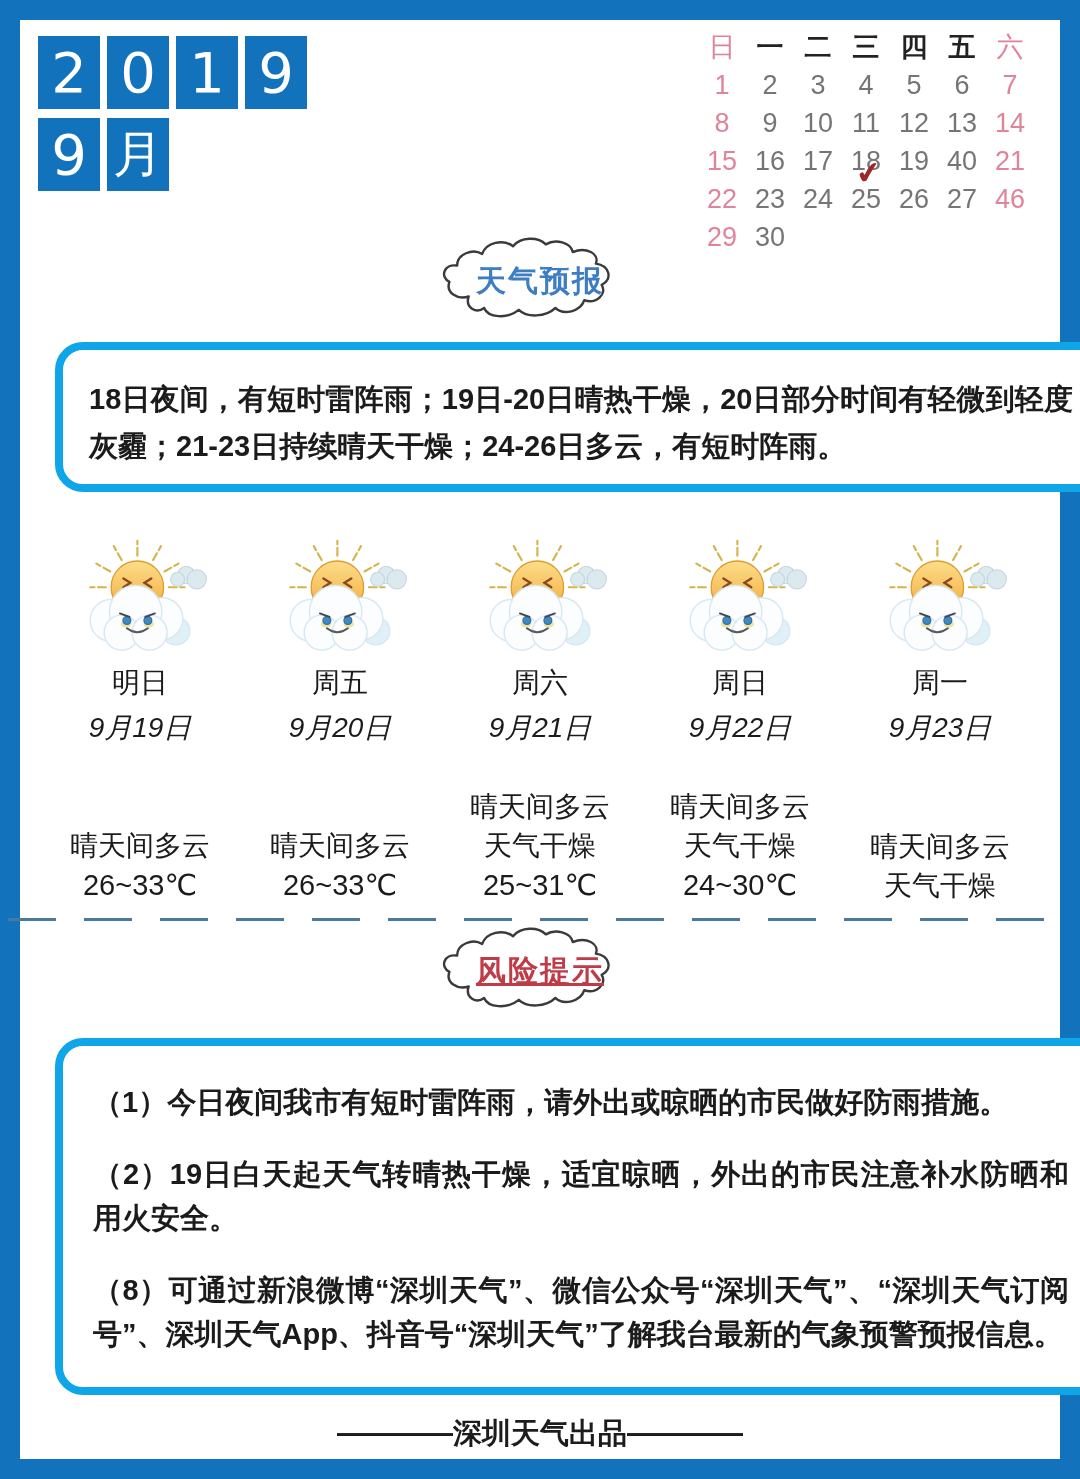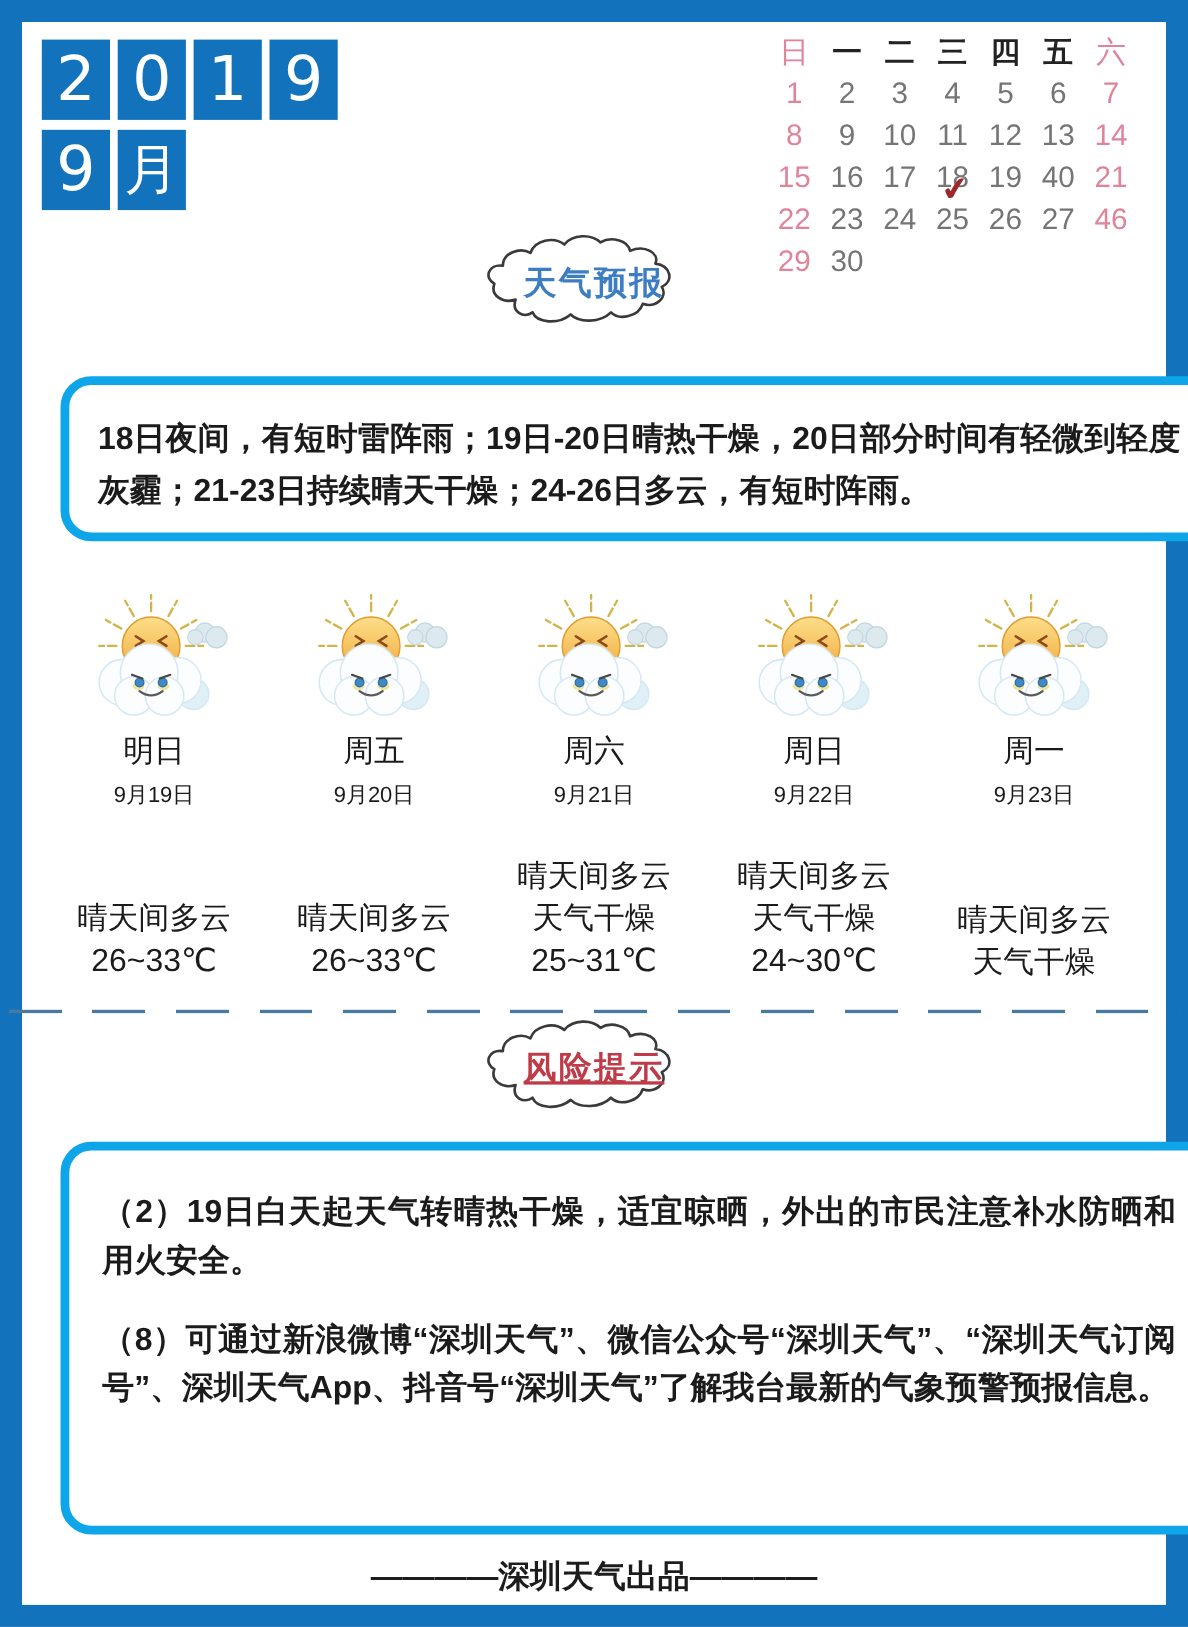--- a/index.html
+++ b/index.html
@@ -25,41 +25,41 @@
   .cal-date{color:#757575;}
   .cal-date.weekend{color:#E0849A;}
   .check{position:absolute;left:14px;top:16px;font-size:30px;color:#9E2828;font-weight:700;
          transform:rotate(-8deg);line-height:1;}
 
   
   .cloud-title{position:absolute;left:50%;transform:translateX(-50%);width:212px;height:88px;z-index:2;}
   .cloud-title svg{position:absolute;inset:0;width:100%;height:100%;}
   .cloud-title .t{position:absolute;inset:0;display:flex;align-items:center;justify-content:center;
                   font-size:30px;font-weight:700;letter-spacing:2px;padding-top:2px;}
-  #forecast-cloud{top:212px;}
+  #forecast-cloud{top:236px;}
   #forecast-cloud .t{color:#3D7DC2;}
   #risk-cloud{top:926px;}
   #risk-cloud .t{color:#BE3B47;text-decoration:underline;}
 
   
   .info-box{position:absolute;left:55px;width:1052px;border:8px solid #0ea5e9;border-radius:28px;
             box-sizing:border-box;background:#fff;z-index:2;}
   #summary-box{top:342px;height:150px;}
   #summary-box p{margin:0;padding:26px 26px 0 26px;font-size:29px;line-height:47px;font-weight:600;
                  text-align:justify;text-justify:inter-ideograph;color:#1b1b1b;}
   #risk-box{top:1038px;height:357px;padding:34px 30px 0 30px;}
   #risk-box p{margin:0 0 28px 0;font-size:29px;line-height:44px;font-weight:600;color:#1b1b1b;
               text-align:justify;text-justify:inter-ideograph;}
 
   
   .days-row{position:absolute;left:40px;top:540px;width:1000px;display:flex;z-index:2;}
   .day-col{flex:1 1 0;text-align:center;}
   .day-col svg{width:150px;height:118px;display:block;margin:0 auto;}
   .day-label{font-size:28px;margin-top:6px;color:#1b1b1b;}
-  .day-date{font-size:20px;margin-top:7px;color:#1b1b1b;}
+  .day-date{font-size:28px;margin-top:7px;color:#1b1b1b;font-style:italic;}
   .desc-wrap{height:158px;display:flex;flex-direction:column;justify-content:flex-end;}
   .desc-line{font-size:28px;line-height:39px;color:#1b1b1b;}
   .temp-line{font-size:29px;line-height:40px;color:#1b1b1b;}
 
   
   .divider{position:absolute;left:8px;right:8px;top:918px;height:3px;z-index:2;
     background:repeating-linear-gradient(90deg,#48799E 0 48px,transparent 48px 76px);}
 
   
   .footer{position:absolute;left:0;right:0;top:1414px;text-align:center;font-size:29px;font-weight:600;
@@ -440,18 +440,19 @@
     <svg viewBox="0 0 220 90">
       <path d="M36,62 C24,66 12,58 16,47 C6,42 10,28 24,30 C24,18 40,12 50,18 C54,6 72,2 82,10
                C90,0 108,0 116,8 C126,2 142,6 144,16 C158,10 172,18 168,28 C182,30 186,44 174,50
                C180,60 168,70 156,66 C152,78 134,82 126,74 C116,84 96,84 88,76 C76,86 56,84 52,74
                C44,80 32,74 36,62 Z" fill="#ffffff" stroke="#3a3a3a" stroke-width="2.5" stroke-linejoin="round"></path>
     </svg>
     <span class="t">风险提示</span>
   </div>
 
   <div class="info-box" id="risk-box">
+      <p>（1）今日夜间我市有短时雷阵雨，请外出或晾晒的市民做好防雨措施。</p>
       <p>（2）19日白天起天气转晴热干燥，适宜晾晒，外出的市民注意补水防晒和用火安全。</p>
       <p>（8）可通过新浪微博“深圳天气”、微信公众号“深圳天气”、“深圳天气订阅号”、深圳天气App、抖音号“深圳天气”了解我台最新的气象预警预报信息。</p>
     </div>
 
   <div class="footer">————深圳天气出品————</div>
 </div>
 
 </body></html>

